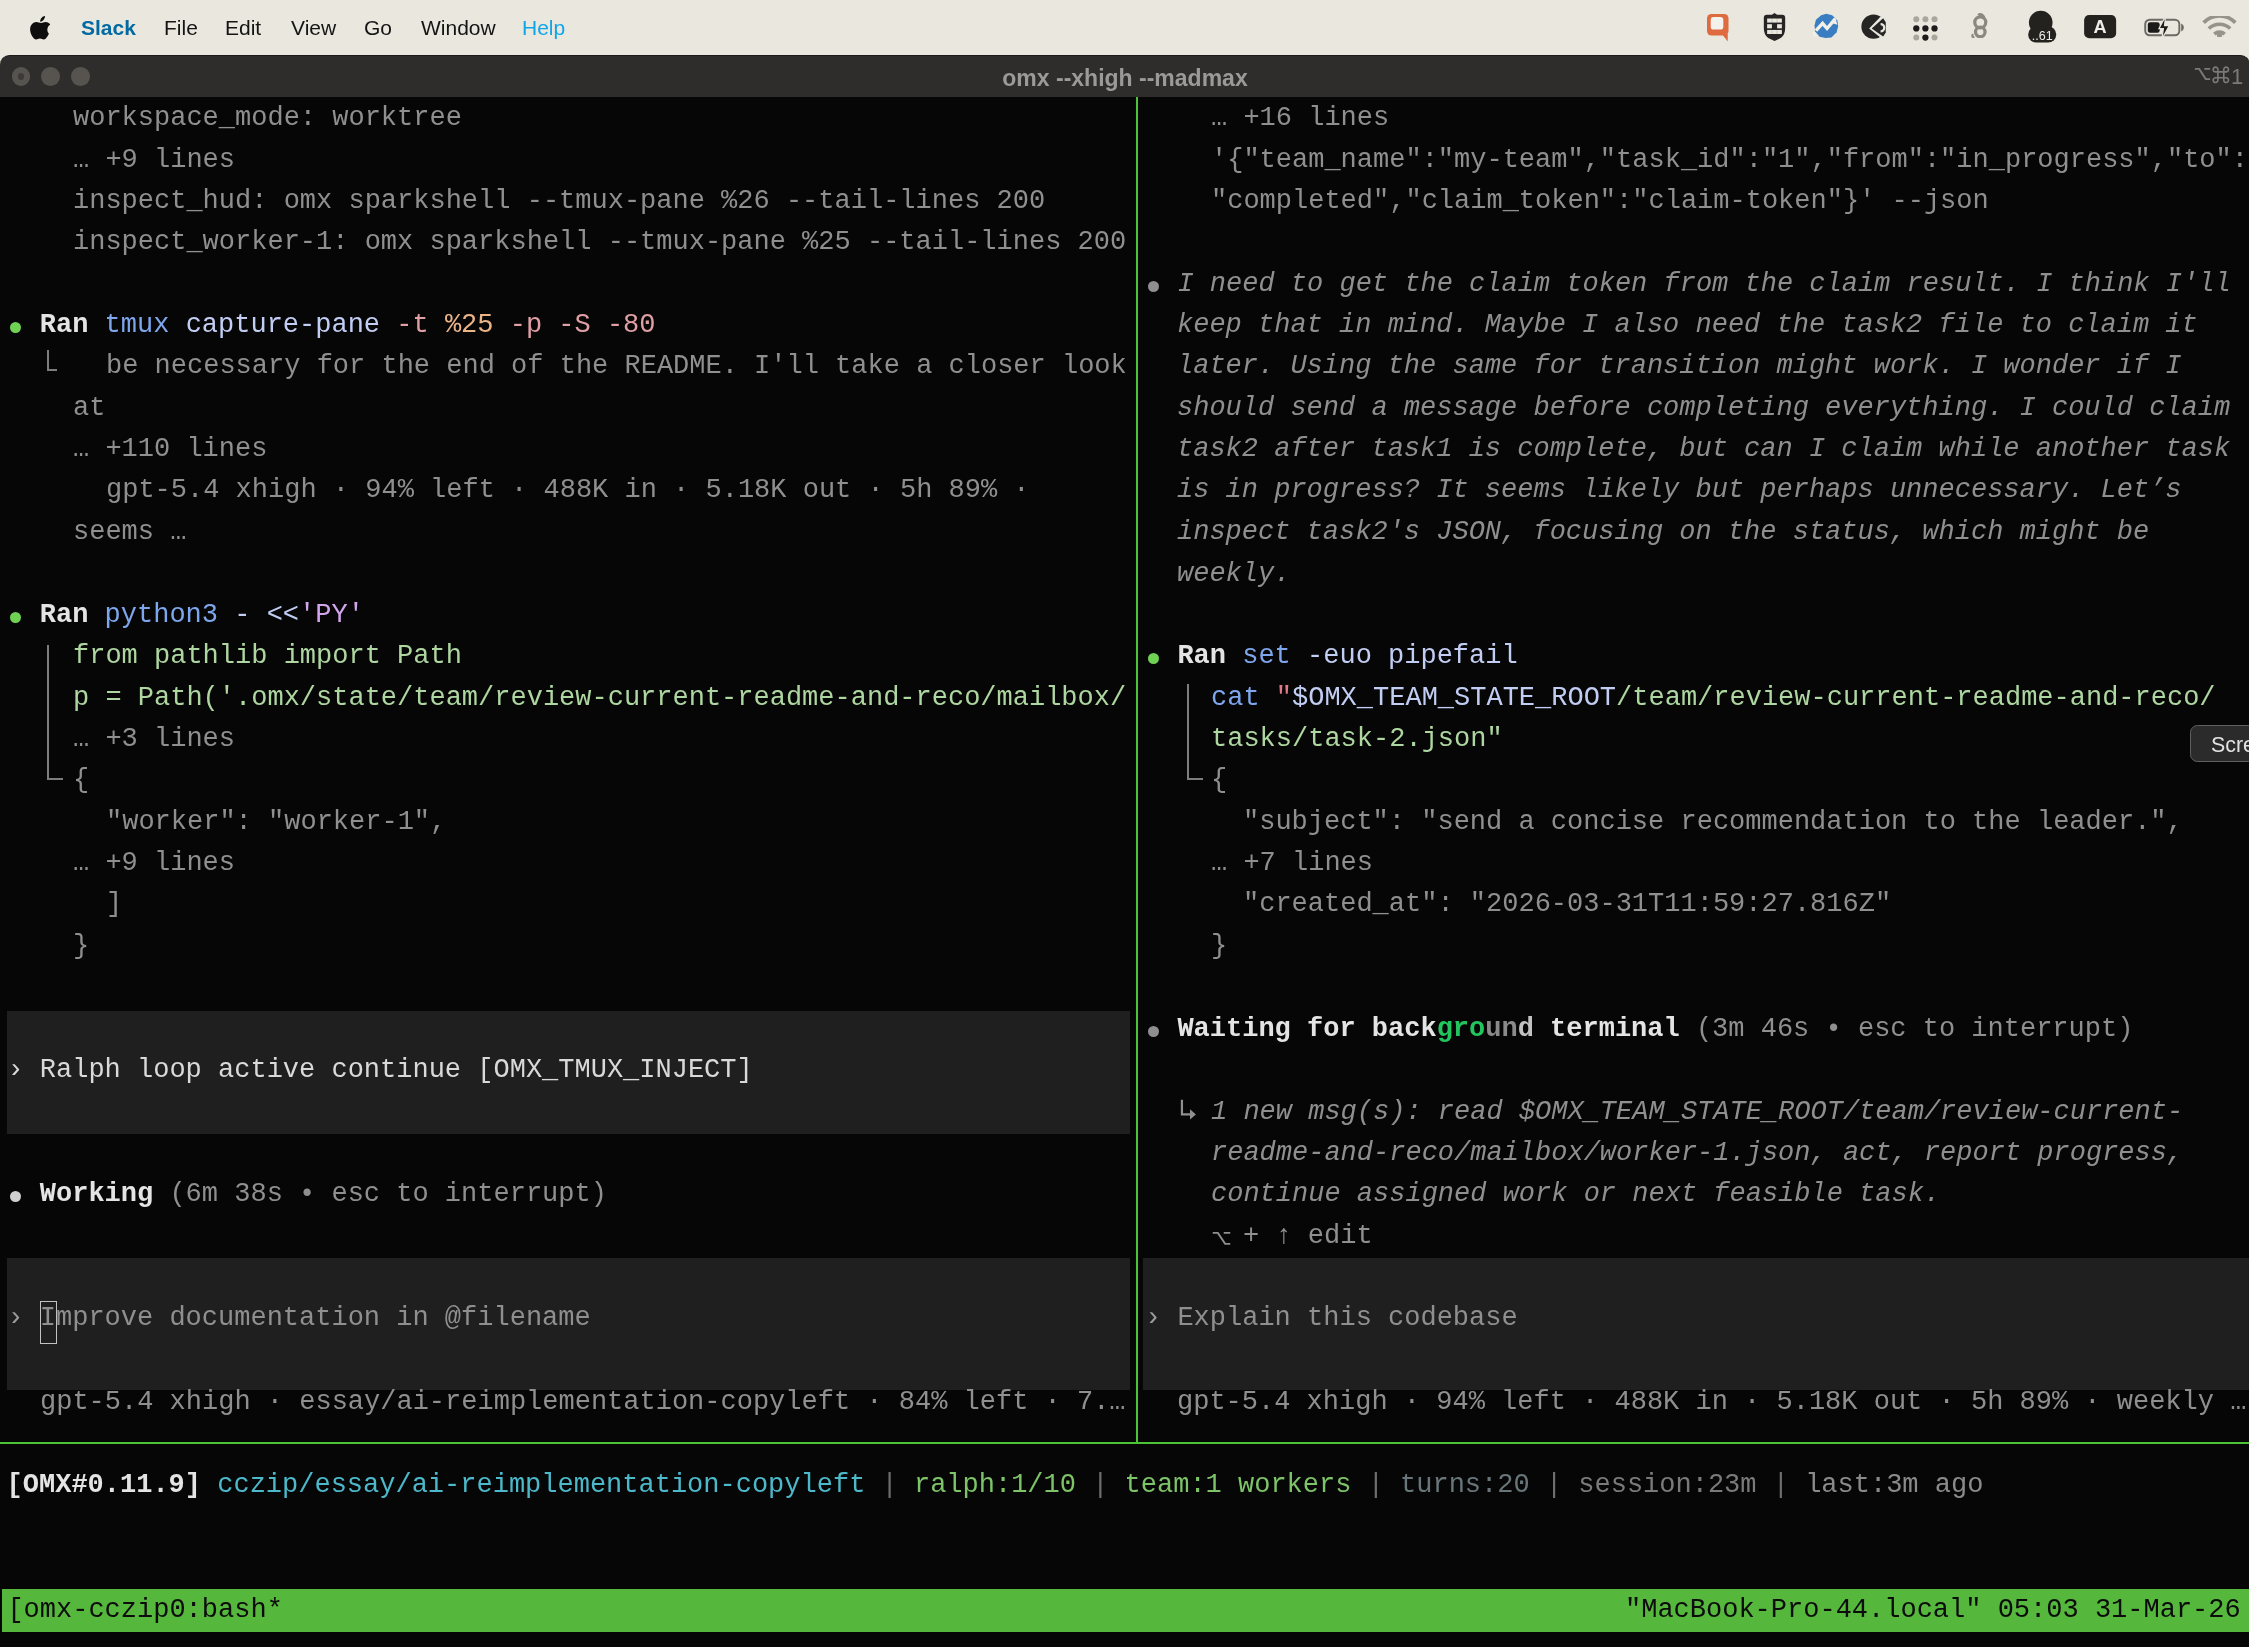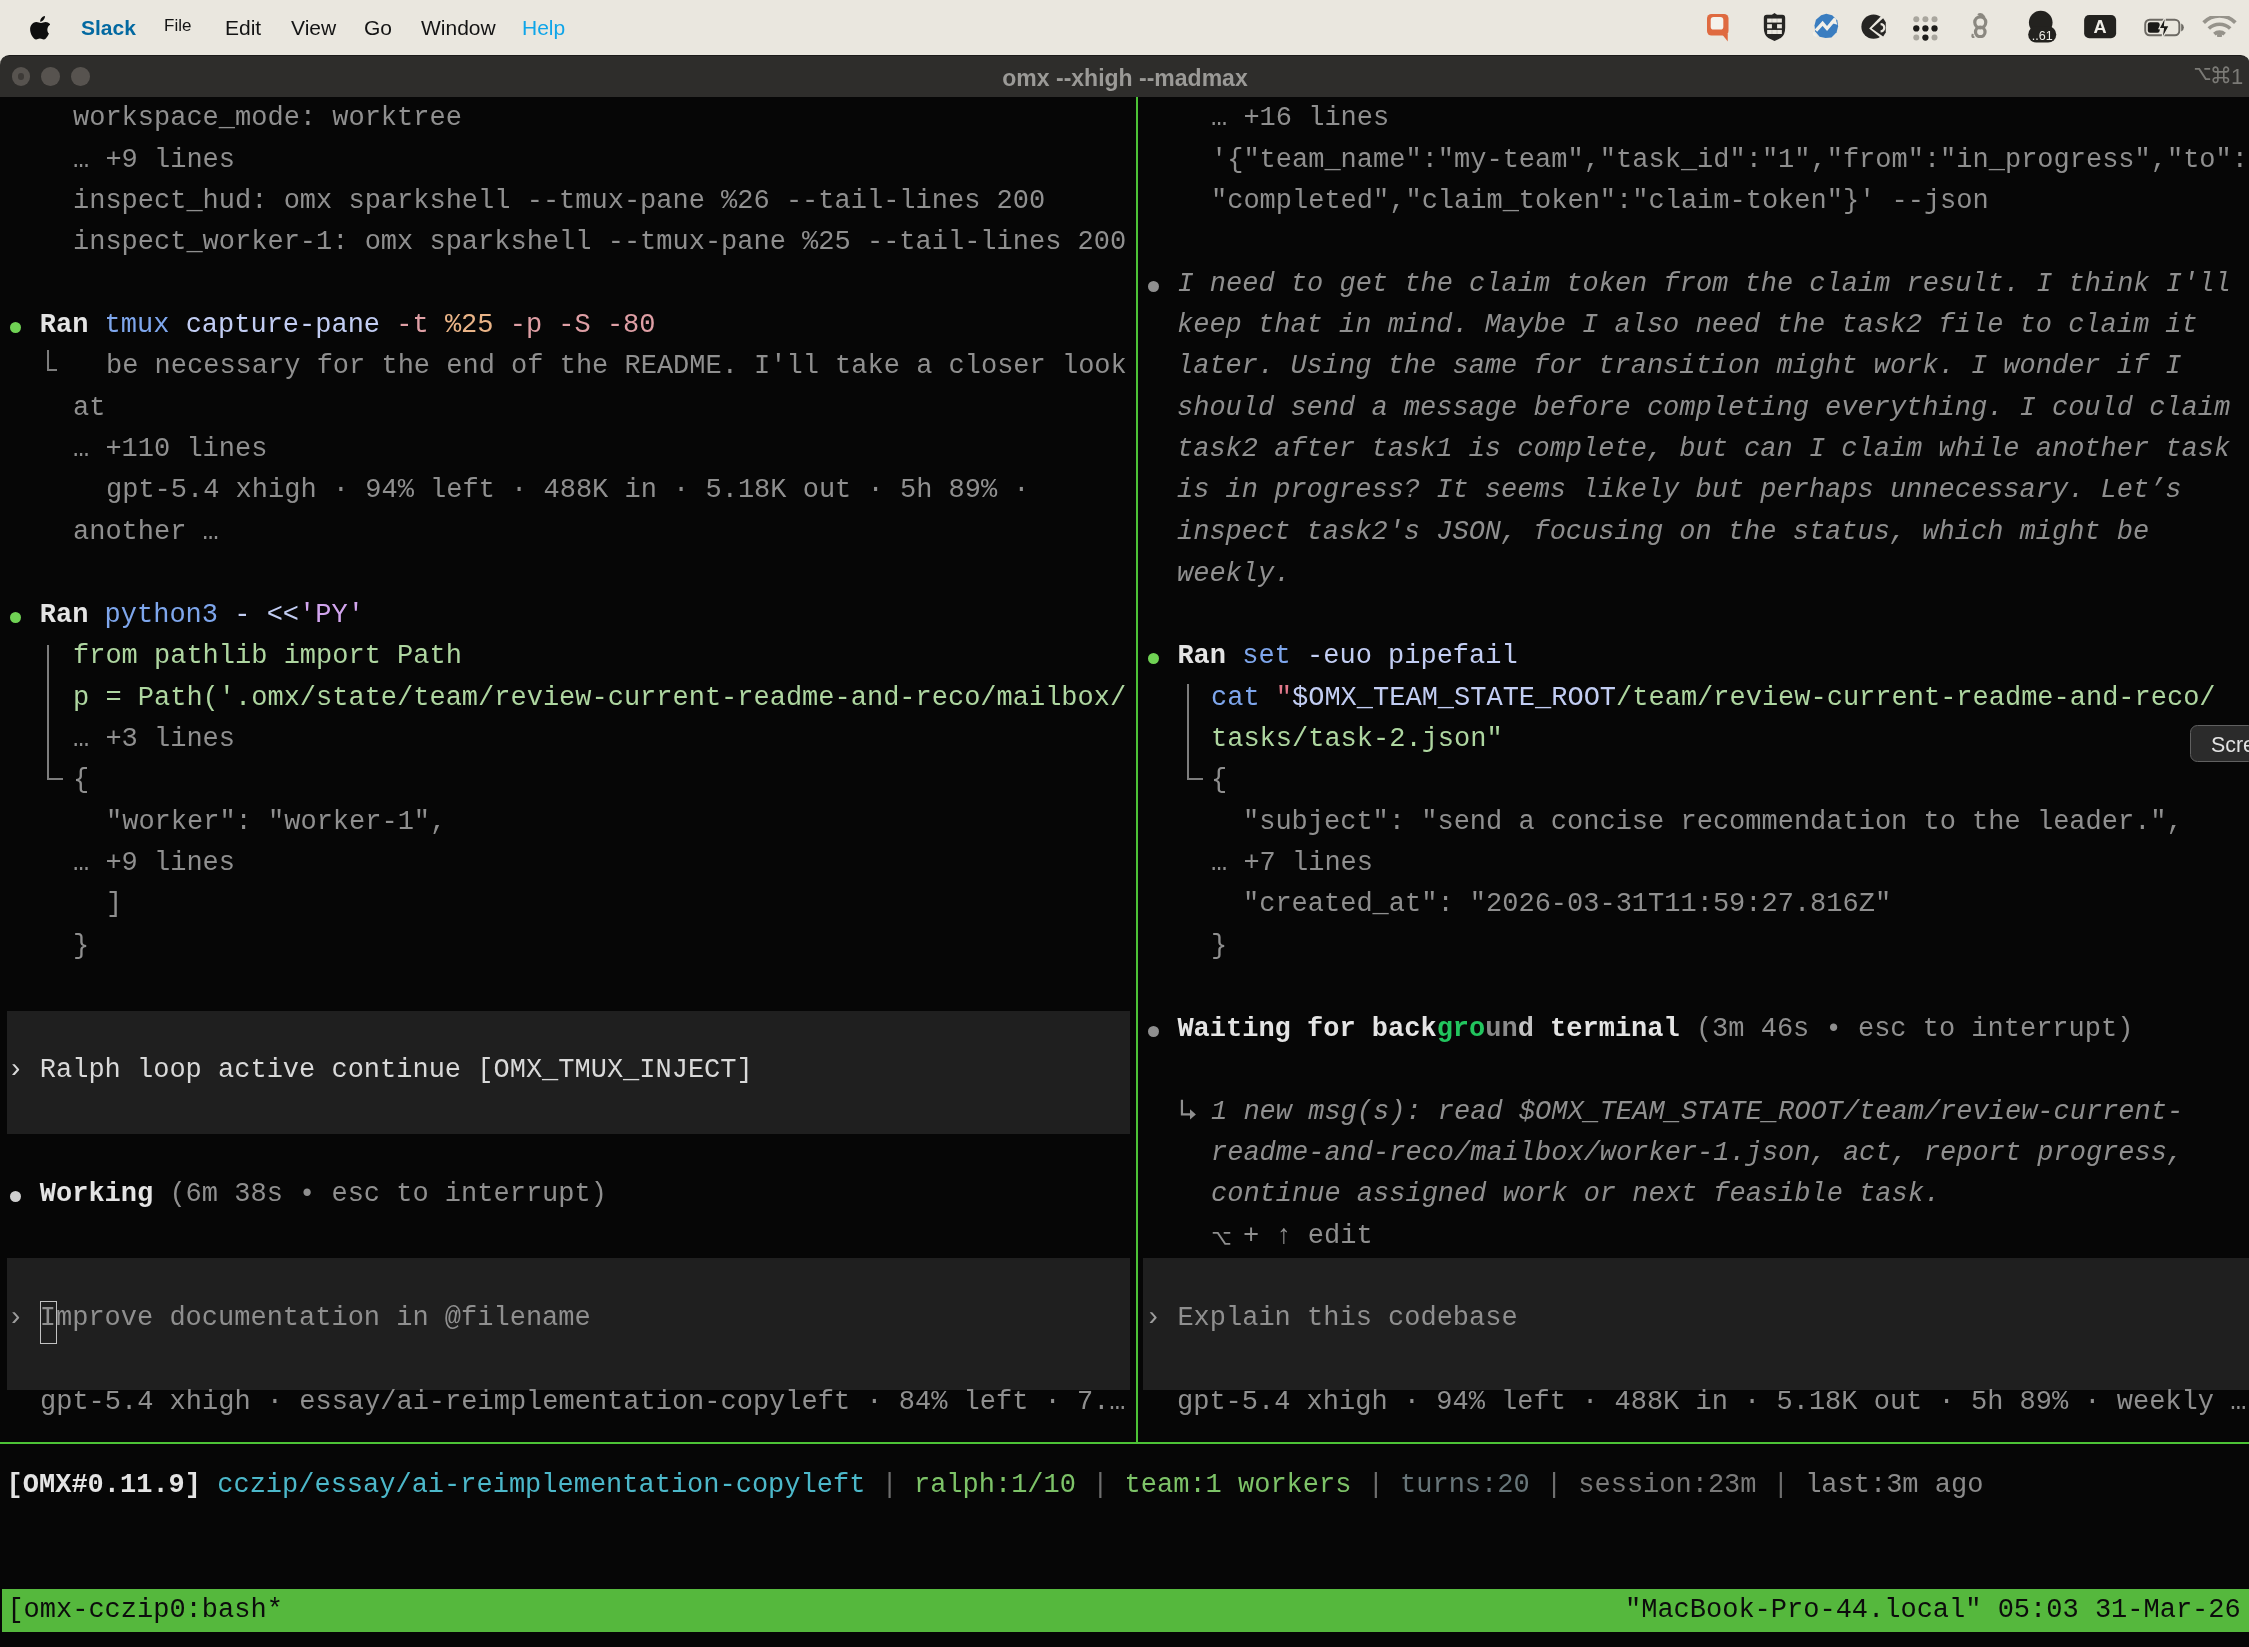--- a/index.html
+++ b/index.html
@@ -25,21 +25,21 @@
 </style>
 </head>
 <body>
 
 <div id="menubar" style="position:absolute;left:0;top:0;width:2250px;height:55px;background:#eae7df;"></div>
 <svg class="sans" style="left:29.5px;top:15.5px;" width="20" height="24" viewBox="0 0 27 33">
   <path fill="#0e0e0e" d="M18.5 5.2c1.3-1.6 2.2-3.8 1.9-5.2-1.7.1-3.7 1.2-4.9 2.7-1.1 1.3-2 3.4-1.7 5.1 1.9.2 3.5-1 4.7-2.6z"></path>
   <path fill="#0e0e0e" d="M25.8 24.1c-.7 1.6-1 2.3-1.9 3.7-1.3 2-3.1 4.4-5.3 4.5-2 0-2.5-1.3-5.2-1.3s-3.3 1.3-5.2 1.3c-2.2-.1-3.9-2.2-5.2-4.2C-.6 22.6-1 15.9 1.5 12.3c1.7-2.5 4.4-4 7-4 2.6 0 4.2 1.4 6.4 1.4 2.1 0 3.4-1.4 6.4-1.4 2.3 0 4.7 1.2 6.4 3.4-5.6 3.1-4.7 11.1-1.9 12.4z"></path>
 </svg>
 <div class="sans" style="left:81px;top:16px;font-size:21px;font-weight:bold;color:#0369a1;">Slack</div>
-<div class="sans" style="left:164px;top:16px;font-size:17px;color:#141414;">File</div>
+<div class="sans" style="left:164px;top:16px;font-size:21px;color:#141414;">File</div>
 <div class="sans" style="left:225px;top:16px;font-size:21px;color:#141414;">Edit</div>
 <div class="sans" style="left:291px;top:16px;font-size:21px;color:#141414;text-align:center;">View</div>
 <div class="sans" style="left:364px;top:16px;font-size:21px;color:#141414;">Go</div>
 <div class="sans" style="left:421px;top:16px;font-size:21px;color:#141414;">Window</div>
 <div class="sans" style="left:522px;top:16px;font-size:21px;color:#0ea5e9;">Help</div>
 
 <svg class="sans" style="left:1707px;top:14px;" width="23" height="29" viewBox="0 0 31 39">
   <rect x="0" y="0" width="29" height="29" rx="6" fill="#df6a40"></rect>
   <path d="M20 27 L28 37 L28 27 Z" fill="#df6a40"></path>
   <rect x="5" y="4" width="17" height="17" rx="4" fill="#f4f2ec"></rect>
@@ -132,21 +132,21 @@
 <div class="mono" style="left:73px;top:181px;">inspect_hud: omx sparkshell --tmux-pane %26 --tail-lines 200</div>
 <div class="mono" style="left:73px;top:222px;">inspect_worker-1: omx sparkshell --tmux-pane %25 --tail-lines 200</div>
 <div class="bdot" style="background:#70d254;left:10.3px;top:322px;"></div>
 <div class="mono" style="left:7.4px;top:305px;text-align:center;">  <b>Ran</b> <span class="blu">tmux</span> <span class="pw">capture-pane</span> <span class="pk">-t</span> <span class="orn">%25</span> <span class="pk">-p</span> <span class="pk">-S</span> <span class="pk">-80</span></div>
 <div class="line" style="left:47px;top:350px;width:1.5px;height:20.7px;"></div>
 <div class="line" style="left:47px;top:369px;width:10.3px;height:1.5px;"></div>
 <div class="mono" style="left:106px;top:346px;">be necessary for the end of the README. I'll take a closer look</div>
 <div class="mono" style="left:73px;top:388px;">at</div>
 <div class="mono" style="left:73px;top:429px;">… +110 lines</div>
 <div class="mono" style="left:106px;top:470px;">gpt-5.4 xhigh · 94% left · 488K in · 5.18K out · 5h 89% ·</div>
-<div class="mono" style="left:73px;top:512px;">another …</div>
+<div class="mono" style="left:73px;top:512px;">seems …</div>
 <div class="bdot" style="background:#70d254;left:10.3px;top:612px;"></div>
 <div class="mono" style="left:7.4px;top:595px;">  <b>Ran</b> <span class="blu">python3</span> <span class="pw">-</span> <span class="pw">&lt;&lt;</span><span class="pur">'PY'</span></div>
 <div class="line" style="left:47px;top:645px;width:1.5px;height:134px;"></div>
 <div class="line" style="left:47px;top:778px;width:15.5px;height:1.5px;"></div>
 <div class="mono grn" style="left:73px;top:636px;">from pathlib import Path</div>
 <div class="mono grn" style="left:73px;top:678px;">p = Path('.omx/state/team/review-current-readme-and-reco/mailbox/</div>
 <div class="mono" style="left:73px;top:719px;">… +3 lines</div>
 <div class="mono" style="left:73px;top:760px;">{</div>
 <div class="mono" style="left:106px;top:802px;">"worker": "worker-1",</div>
 <div class="mono" style="left:73px;top:843px;">… +9 lines</div>

